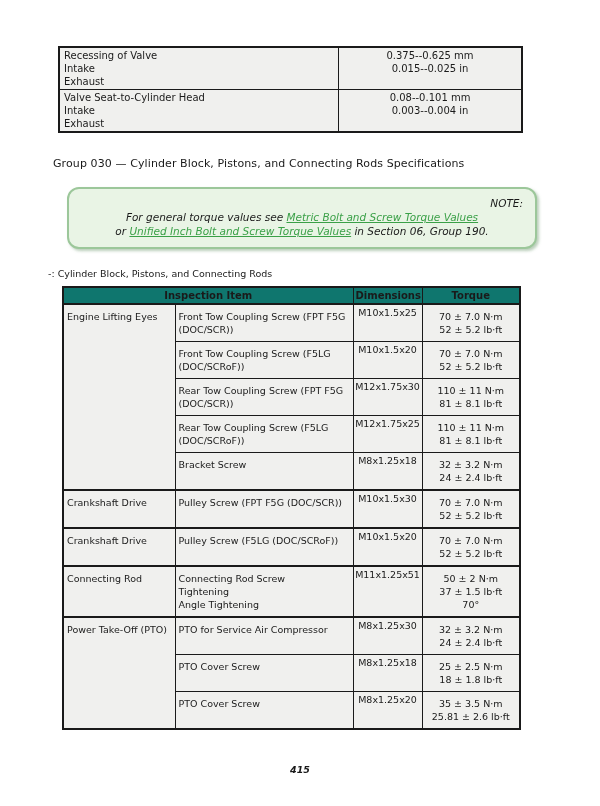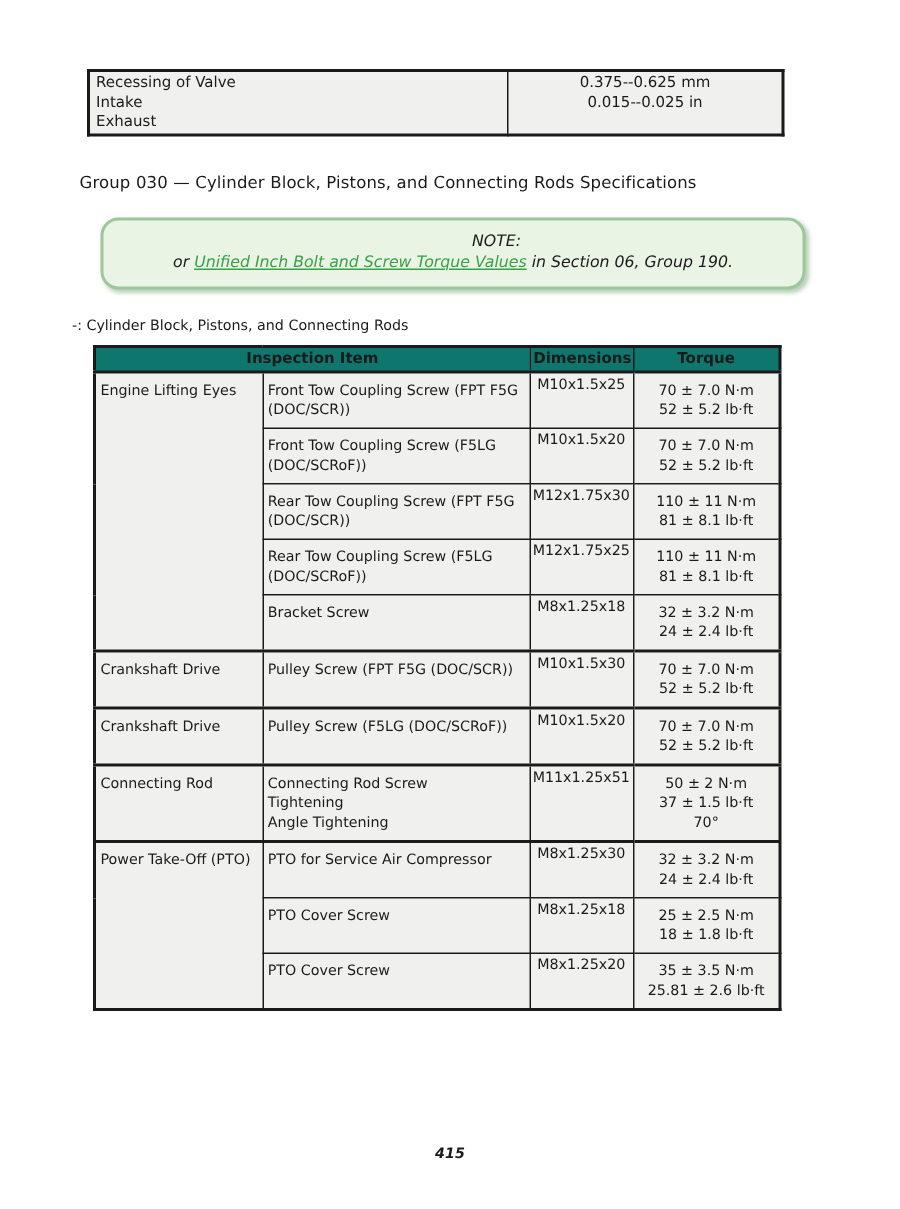--- a/index.html
+++ b/index.html
@@ -52,21 +52,21 @@
     border-radius: 12px;
     background: #e9f4e5;
     box-shadow: 2px 2px 3px rgba(130, 165, 130, 0.55);
     padding: 7px 12px 9px 12px;
     font-style: italic;
     font-size: 10.5px;
     line-height: 14px;
   }
   .note-label {
     margin-left: 58px;
-    text-align: center;
+    text-align: right;
   }
   .note-line {
     text-align: center;
   }
   .note-box a {
     color: #3aa047;
     text-decoration: underline;
     cursor: pointer;
   }
 
@@ -129,27 +129,37 @@
 
   <table class="valve-table">
     <tbody>
       <tr>
         <td class="v-item">Recessing of Valve
 Intake
 Exhaust</td>
         <td class="v-val">0.375--0.625 mm
 0.015--0.025 in</td>
       </tr>
+      <tr>
+        <td class="v-item">Valve Seat-to-Cylinder Head
+Intake
+Exhaust</td>
+        <td class="v-val">0.08--0.101 mm
+0.003--0.004 in</td>
+      </tr>
     </tbody>
   </table>
 
   <div class="group-heading">Group 030 — Cylinder Block, Pistons, and Connecting Rods Specifications</div>
 
   <div class="note-box">
     <div class="note-label">NOTE:</div>
+    <div class="note-line">
+      <span>For general torque values see </span><a>Metric Bolt and Screw Torque Values</a>
+    </div>
     <div class="note-line">
       <span>or </span><a>Unified Inch Bolt and Screw Torque Values</a><span> in Section 06, Group 190.</span>
     </div>
   </div>
 
   <div class="table-caption">-: Cylinder Block, Pistons, and Connecting Rods</div>
 
   <table class="spec-table">
     <colgroup>
       <col class="c-cat">

